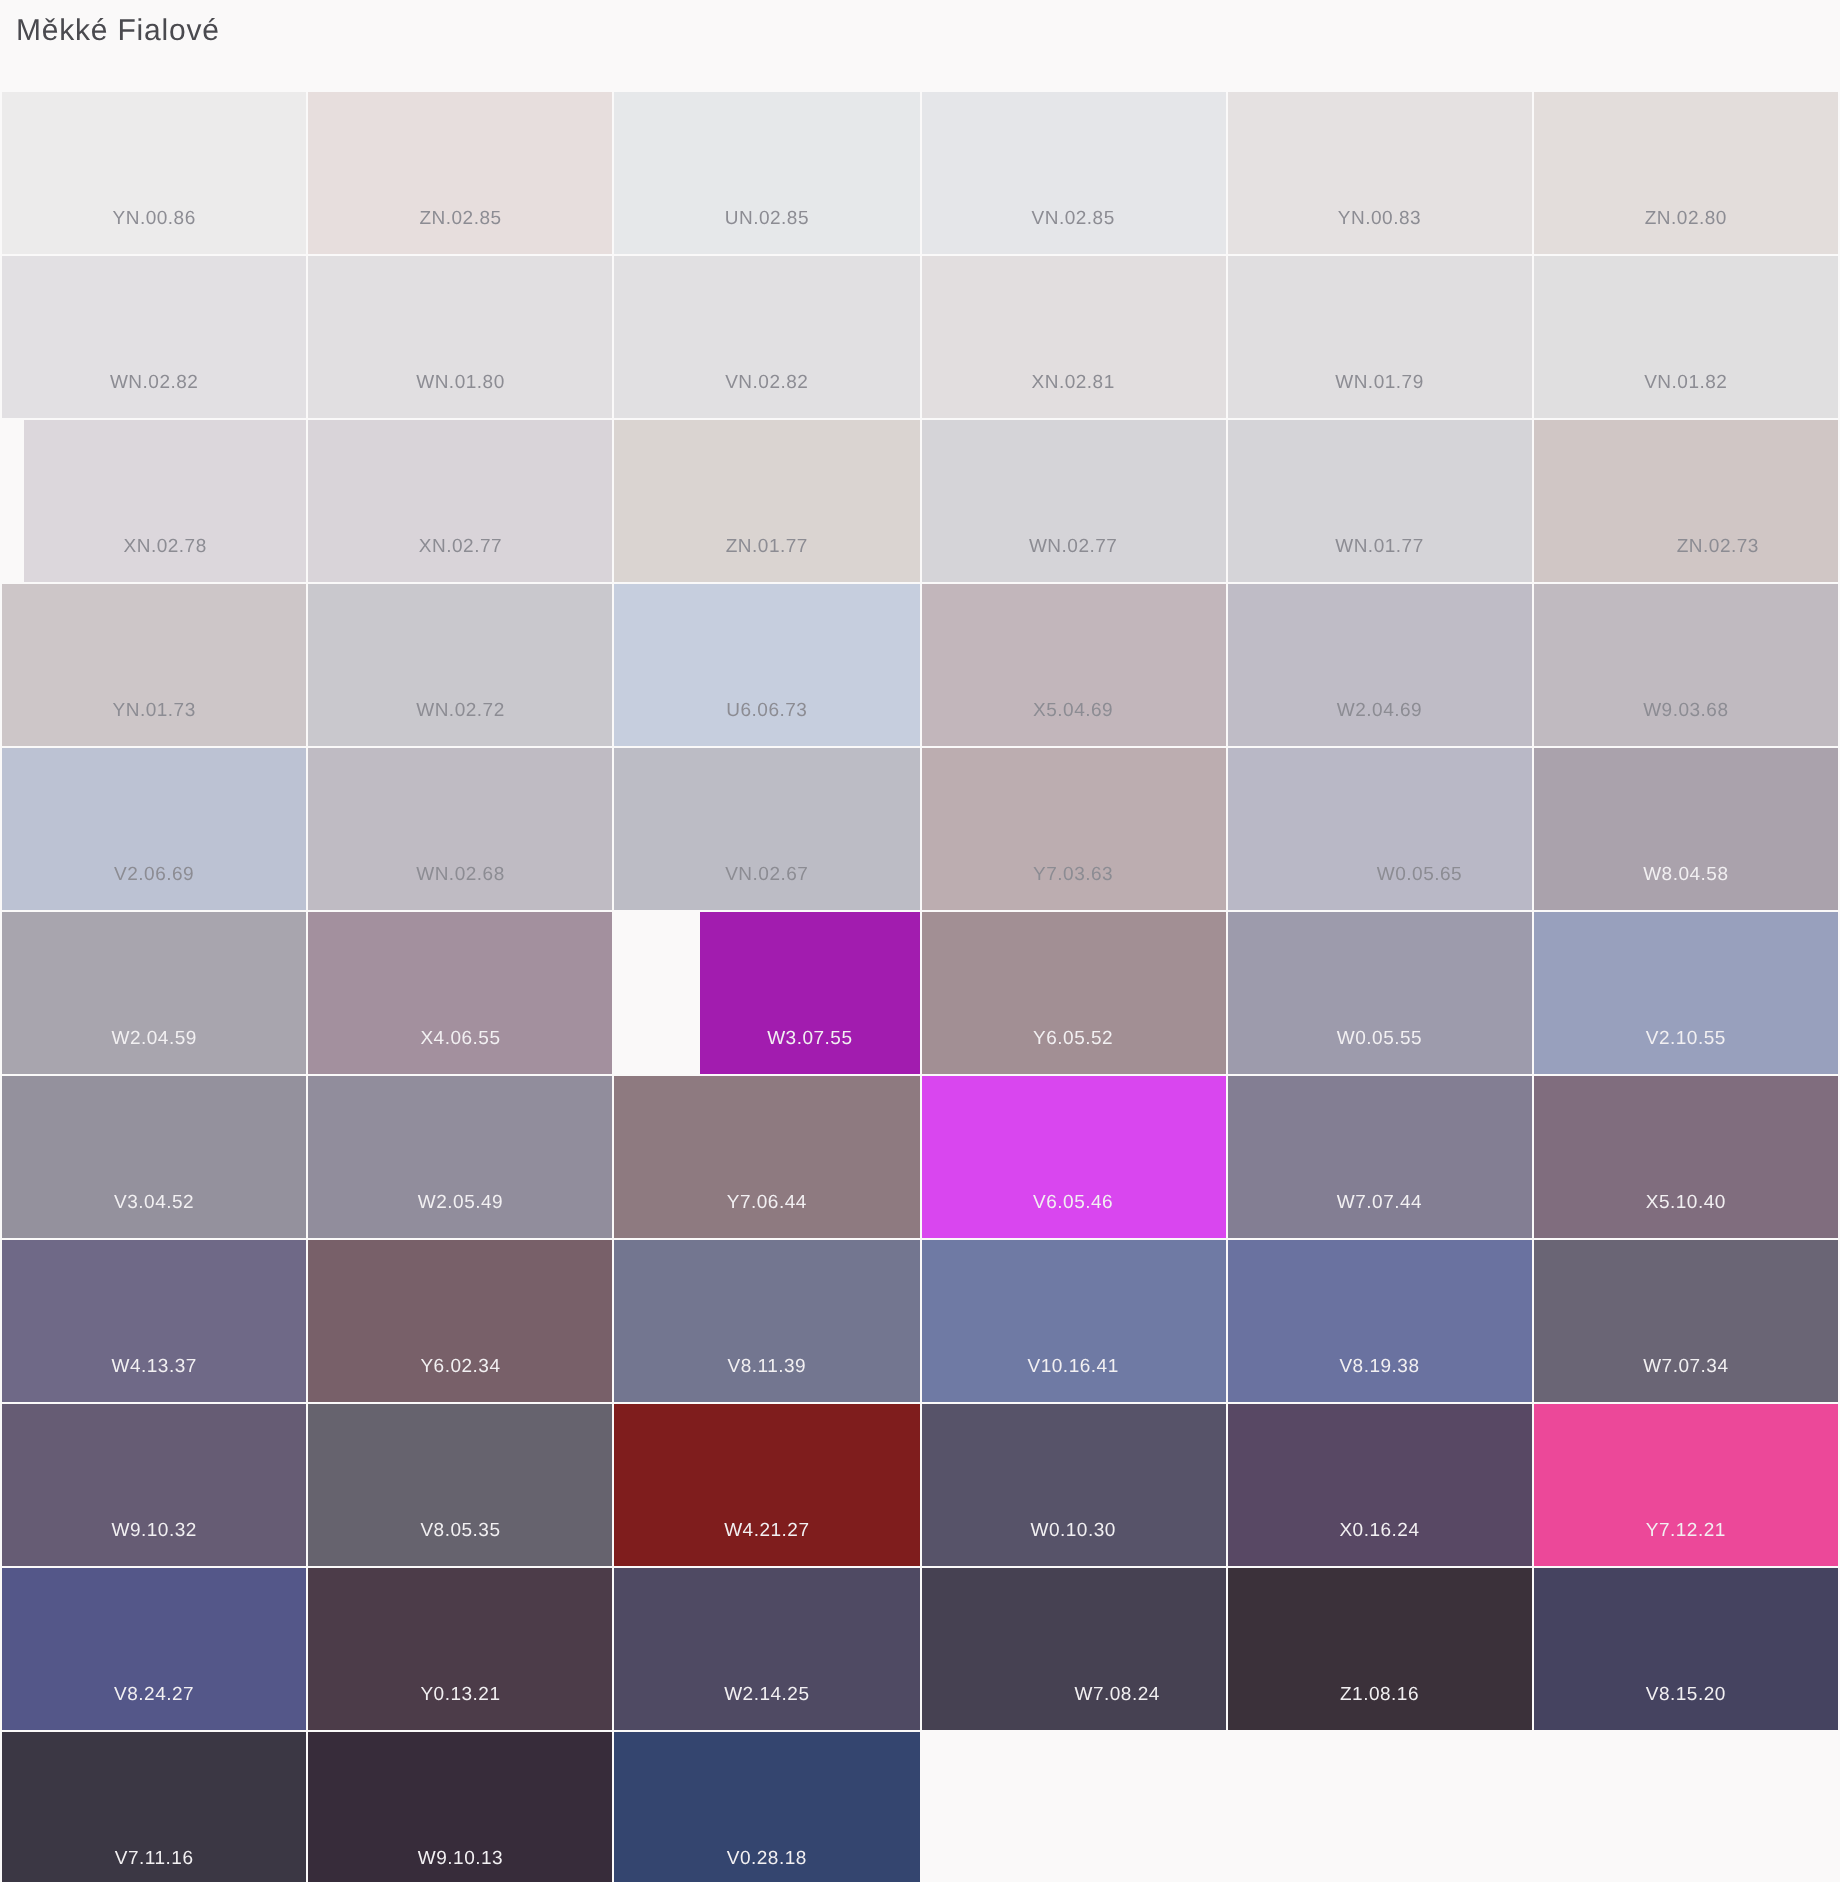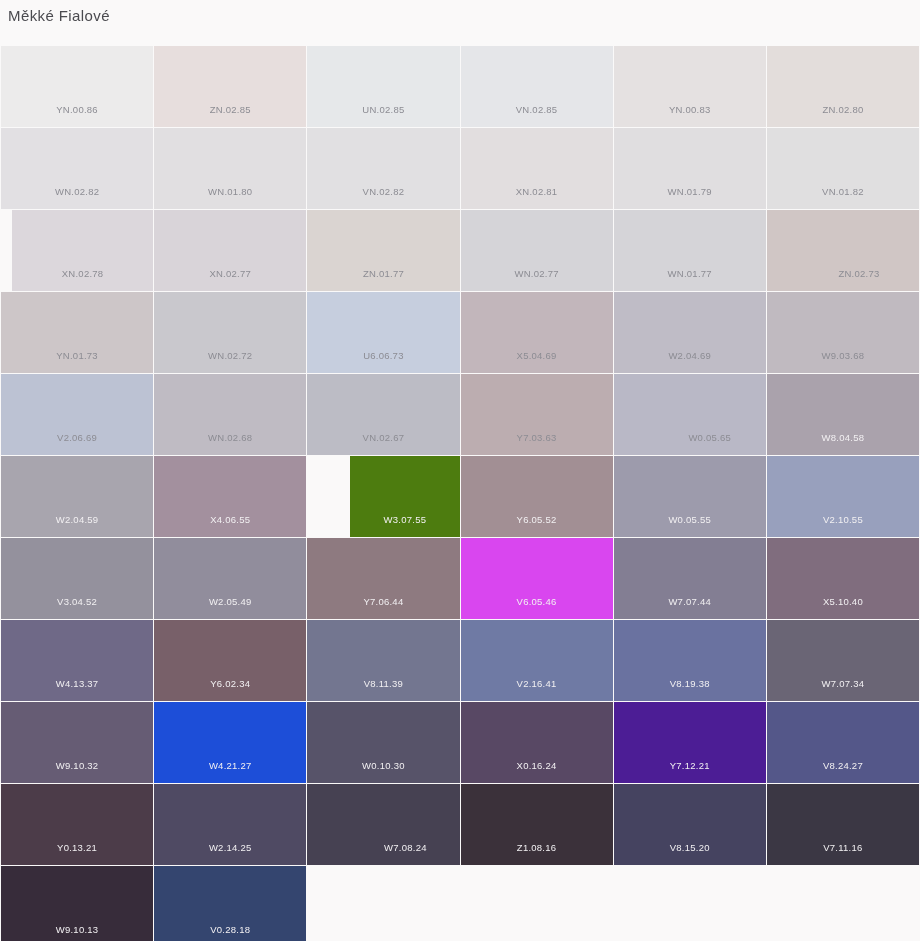--- a/index.html
+++ b/index.html
@@ -159,21 +159,21 @@
       </div>
       <div class="swatch light-text" style="background: rgb(170, 162, 172);">
         <span class="swatch-label">W8.04.58</span>
       </div>
       <div class="swatch light-text" style="background: rgb(168, 165, 174);">
         <span class="swatch-label">W2.04.59</span>
       </div>
       <div class="swatch light-text" style="background: rgb(163, 144, 158);">
         <span class="swatch-label">X4.06.55</span>
       </div>
-      <div class="swatch light-text" style="background: #4d7c0f; margin-left: 43px;">
+      <div class="swatch light-text" style="background: #a21caf; margin-left: 43px;">
         <span class="swatch-label">W3.07.55</span>
       </div>
       <div class="swatch light-text" style="background: rgb(162, 143, 148);">
         <span class="swatch-label">Y6.05.52</span>
       </div>
       <div class="swatch light-text" style="background: rgb(157, 155, 172);">
         <span class="swatch-label">W0.05.55</span>
       </div>
       <div class="swatch light-text" style="background: rgb(152, 160, 189);">
         <span class="swatch-label">V2.10.55</span>
@@ -199,41 +199,44 @@
       <div class="swatch light-text" style="background: rgb(111, 105, 135);">
         <span class="swatch-label">W4.13.37</span>
       </div>
       <div class="swatch light-text" style="background: rgb(120, 96, 105);">
         <span class="swatch-label">Y6.02.34</span>
       </div>
       <div class="swatch light-text" style="background: rgb(115, 118, 144);">
         <span class="swatch-label">V8.11.39</span>
       </div>
       <div class="swatch light-text" style="background: rgb(111, 122, 164);">
-        <span class="swatch-label">V2.16.41</span>
+        <span class="swatch-label">V10.16.41</span>
       </div>
       <div class="swatch light-text" style="background: rgb(106, 114, 160);">
         <span class="swatch-label">V8.19.38</span>
       </div>
       <div class="swatch light-text" style="background: rgb(106, 101, 117);">
         <span class="swatch-label">W7.07.34</span>
       </div>
       <div class="swatch light-text" style="background: rgb(102, 92, 116);">
         <span class="swatch-label">W9.10.32</span>
       </div>
-      <div class="swatch light-text" style="background: #1d4ed8;">
+      <div class="swatch light-text" style="background: rgb(102, 99, 110);">
+        <span class="swatch-label">V8.05.35</span>
+      </div>
+      <div class="swatch light-text" style="background: #7f1d1d;">
         <span class="swatch-label">W4.21.27</span>
       </div>
       <div class="swatch light-text" style="background: rgb(87, 83, 105);">
         <span class="swatch-label">W0.10.30</span>
       </div>
       <div class="swatch light-text" style="background: rgb(88, 72, 100);">
         <span class="swatch-label">X0.16.24</span>
       </div>
-      <div class="swatch light-text" style="background: #4c1d95; justify-content: center;">
+      <div class="swatch light-text" style="background: #ec4899; justify-content: center;">
         <span class="swatch-label">Y7.12.21</span>
       </div>
       <div class="swatch light-text" style="background: rgb(84, 87, 137);">
         <span class="swatch-label">V8.24.27</span>
       </div>
       <div class="swatch light-text" style="background: rgb(76, 60, 73);">
         <span class="swatch-label">Y0.13.21</span>
       </div>
       <div class="swatch light-text" style="background: rgb(79, 74, 99);">
         <span class="swatch-label">W2.14.25</span>

